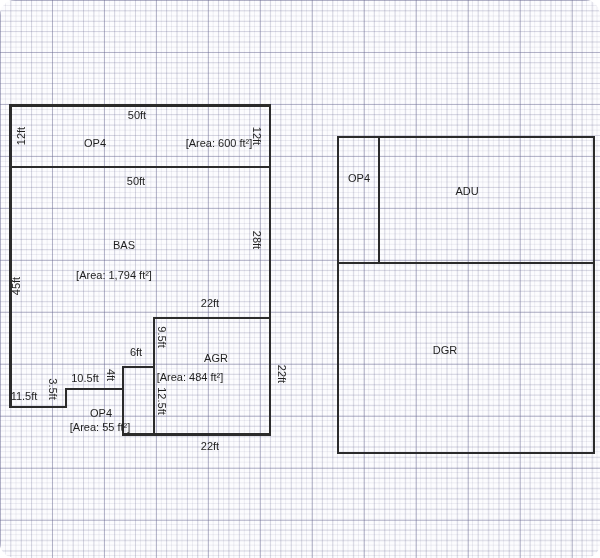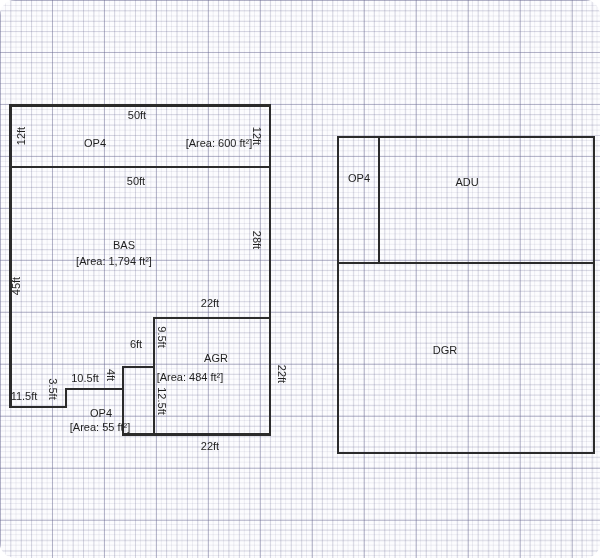--- a/index.html
+++ b/index.html
@@ -59,47 +59,47 @@
     <div class="lbl ccw" style="left:21px;top:136px;">12ft</div>
     <div class="lbl cw" style="left:257px;top:136px;">12ft</div>
     <div class="lbl" style="left:136px;top:181px;">50ft</div>
     <div class="lbl ccw" style="left:16px;top:286px;">45ft</div>
     <div class="lbl cw" style="left:257px;top:240px;">28ft</div>
     <div class="lbl" style="left:210px;top:303px;">22ft</div>
     <div class="lbl cw" style="left:162px;top:337px;">9.5ft</div>
     <div class="lbl cw" style="left:162px;top:401px;">12.5ft</div>
     <div class="lbl cw" style="left:282px;top:374px;">22ft</div>
     <div class="lbl" style="left:210px;top:446px;">22ft</div>
-    <div class="lbl" style="left:136px;top:344px;">6ft</div>
+    <div class="lbl" style="left:136px;top:352px;">6ft</div>
     <div class="lbl cw" style="left:111px;top:375px;">4ft</div>
     <div class="lbl" style="left:85px;top:378px;">10.5ft</div>
     <div class="lbl cw" style="left:53px;top:389px;">3.5ft</div>
     <div class="lbl" style="left:24px;top:396px;">11.5ft</div>
 
     <div class="lbl" style="left:95px;top:143px;">OP4</div>
     <div class="lbl" style="left:180px;top:143px;margin-left:39px;">[Area: 600 ft²]</div>
     <div class="lbl" style="left:124px;top:245px;">BAS</div>
-    <div class="lbl" style="left:114px;top:261px;">[Area: 1,794 ft²]</div>
+    <div class="lbl" style="left:114px;top:275px;">[Area: 1,794 ft²]</div>
     <div class="lbl" style="left:216px;top:358px;">AGR</div>
     <div class="lbl" style="left:190px;top:377px;">[Area: 484 ft²]</div>
     <div class="lbl" style="left:101px;top:413px;">OP4</div>
     <div class="lbl" style="left:100px;top:427px;">[Area: 55 ft²]</div>
   </div>
 
   <div>
 
     <div class="room" style="left:337px;top:136px;width:41px;height:126px;"></div>
     <div class="room" style="left:378px;top:136px;width:215px;height:126px;"></div>
     <div class="room" style="left:337px;top:262px;width:256px;height:190px;"></div>
 
     <div class="wall" style="left:336.5px;top:135.5px;width:258px;height:2px;"></div>
     <div class="wall" style="left:336.5px;top:451.5px;width:258px;height:2px;"></div>
     <div class="wall" style="left:336.5px;top:135.5px;width:2px;height:318px;"></div>
     <div class="wall" style="left:592.5px;top:135.5px;width:2px;height:318px;"></div>
     <div class="wall" style="left:336.5px;top:261.5px;width:258px;height:2px;"></div>
     <div class="wall" style="left:378px;top:135.5px;width:1.5px;height:128px;"></div>
 
     <div class="lbl" style="left:359px;top:178px;">OP4</div>
-    <div class="lbl" style="left:467px;top:182px;">ADU</div>
+    <div class="lbl" style="left:467px;top:191px;">ADU</div>
     <div class="lbl" style="left:445px;top:350px;">DGR</div>
   </div>
 
 </div>
 
 </body></html>

